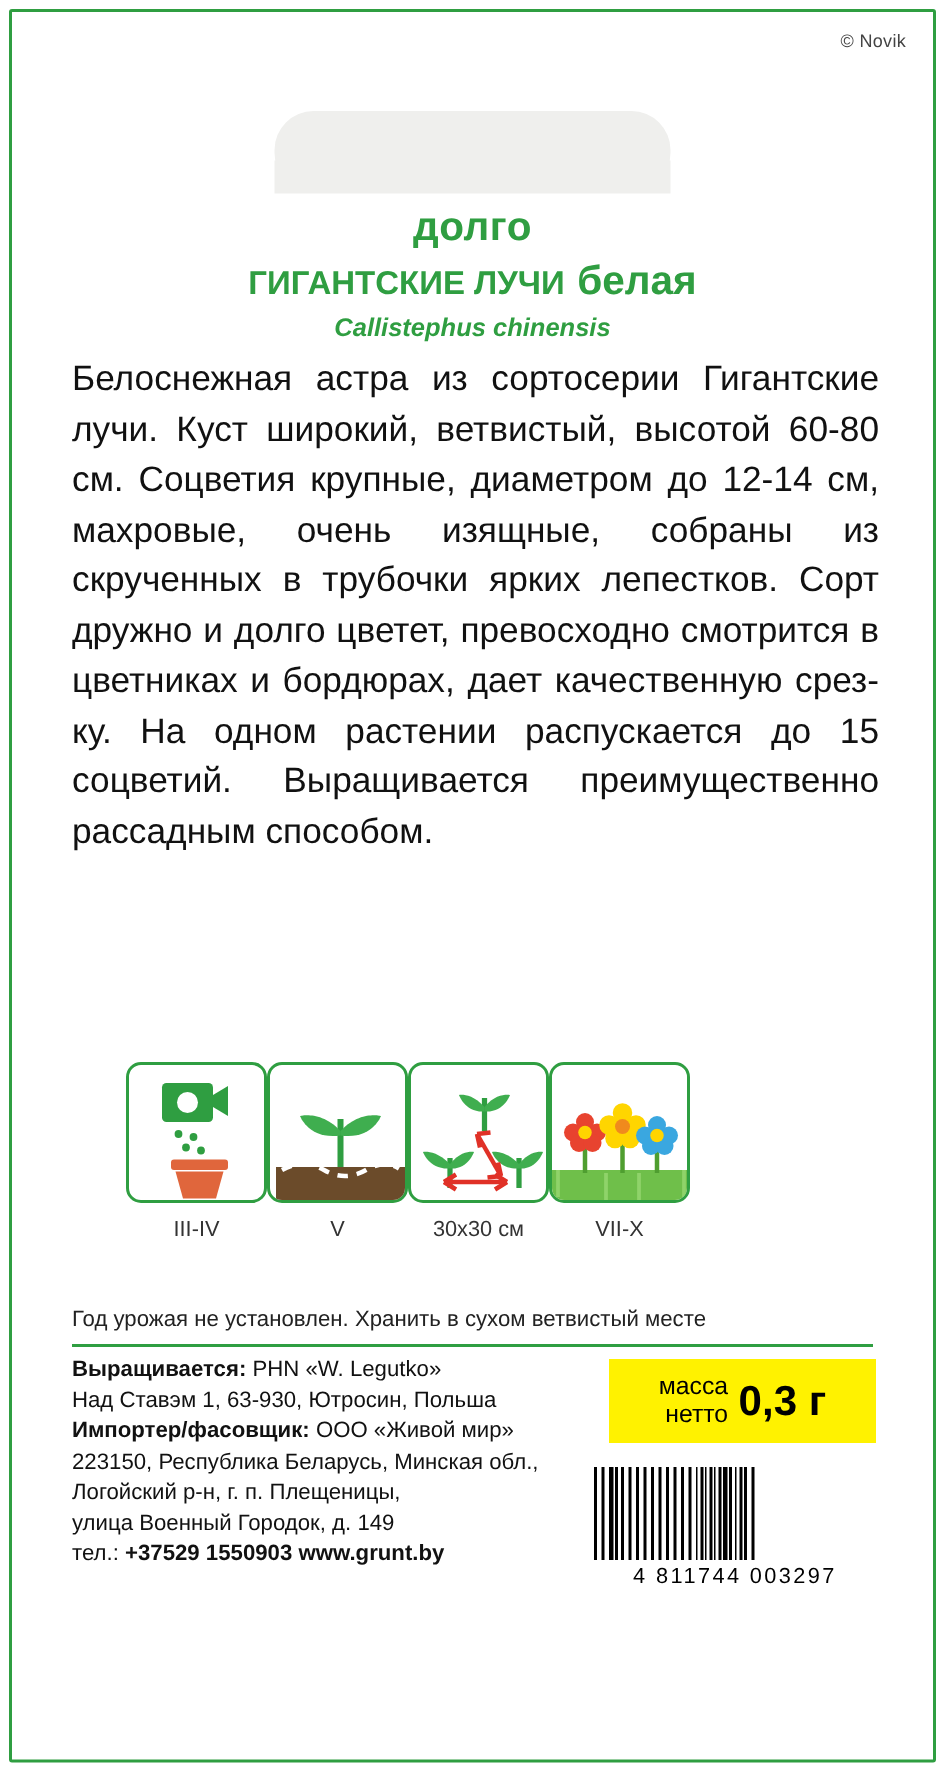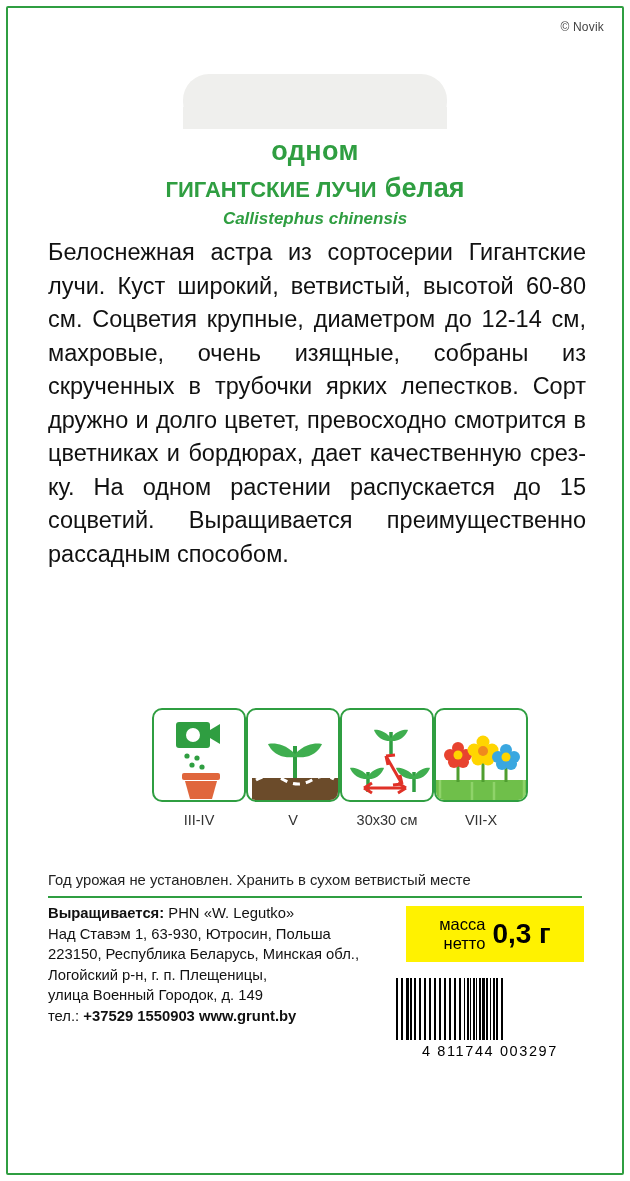--- a/index.html
+++ b/index.html
@@ -82,25 +82,25 @@
     font-size: 23.5px;
     line-height: 33.5px;
     color: #111;
     text-align: justify;
     text-align-last: left;
     hyphens: manual;
   }
   
   .picto-row {
     position: absolute;
-    left: 68px;
+    left: 84px;
     top: 708px;
     width: 460px;
     display: flex;
-    justify-content: flex-end;
+    justify-content: flex-start;
   }
   .picto {
     width: 94px;
     text-align: center;
   }
   .picto .box {
     width: 94px; height: 94px;
     border: 2px solid #2f9e41;
     border-radius: 10px;
     background: #fff;
@@ -202,21 +202,21 @@
 <body>
 
 <div class="page">
   <div class="frame"></div>
 
   <div class="copyright">© Novik</div>
 
   <div class="hang-tab"></div>
 
   <div class="title-wrap">
-    <div class="t-genus">одном</div>
+    <div class="t-genus">долго</div>
     <div class="t-variety">
       <span class="cap">ГИГАНТСКИЕ ЛУЧИ</span>
       <span class="sub">белая</span>
     </div>
     <div class="t-latin">Callistephus chinensis</div>
   </div>
 
   <div class="description">Белоснежная астра из сортосерии Гигант­ские лучи. Куст широкий, ветвистый, высотой 60-80 см. Соцветия крупные, диаметром до 12-14 см, махровые, очень изящные, собраны из скрученных в трубоч­ки ярких лепестков. Сорт дружно и долго цветет, превосходно смотрится в цветни­ках и бордюрах, дает качественную срез­ку. На одном растении распускается до 15 соцветий. Выращивается преимуще­ственно рассадным способом.</div>
 
   <div class="picto-row">
@@ -324,20 +324,24 @@
 
   <div class="storage-note">Год урожая не установлен. Хранить в сухом ветвистый месте</div>
   <div class="hr-line"></div>
 
   <div class="company-block">
     <div>
       <b>Выращивается:</b>
       <span>PHN «W. Legutko»</span>
     </div>
     <div>Над Ставэм 1, 63-930, Ютросин, Польша</div>
+    <div>
+      <b>Импортер/фасовщик:</b>
+      <span>ООО «Живой мир»</span>
+    </div>
     <div>223150, Республика Беларусь, Минская обл.,</div>
     <div>Логойский р-н, г. п. Плещеницы,</div>
     <div>улица Военный Городок, д. 149</div>
     <div>
       <span>тел.:</span>
       <span class="phone">+37529 1550903</span>
       <b>www.grunt.by</b>
     </div>
   </div>
 

